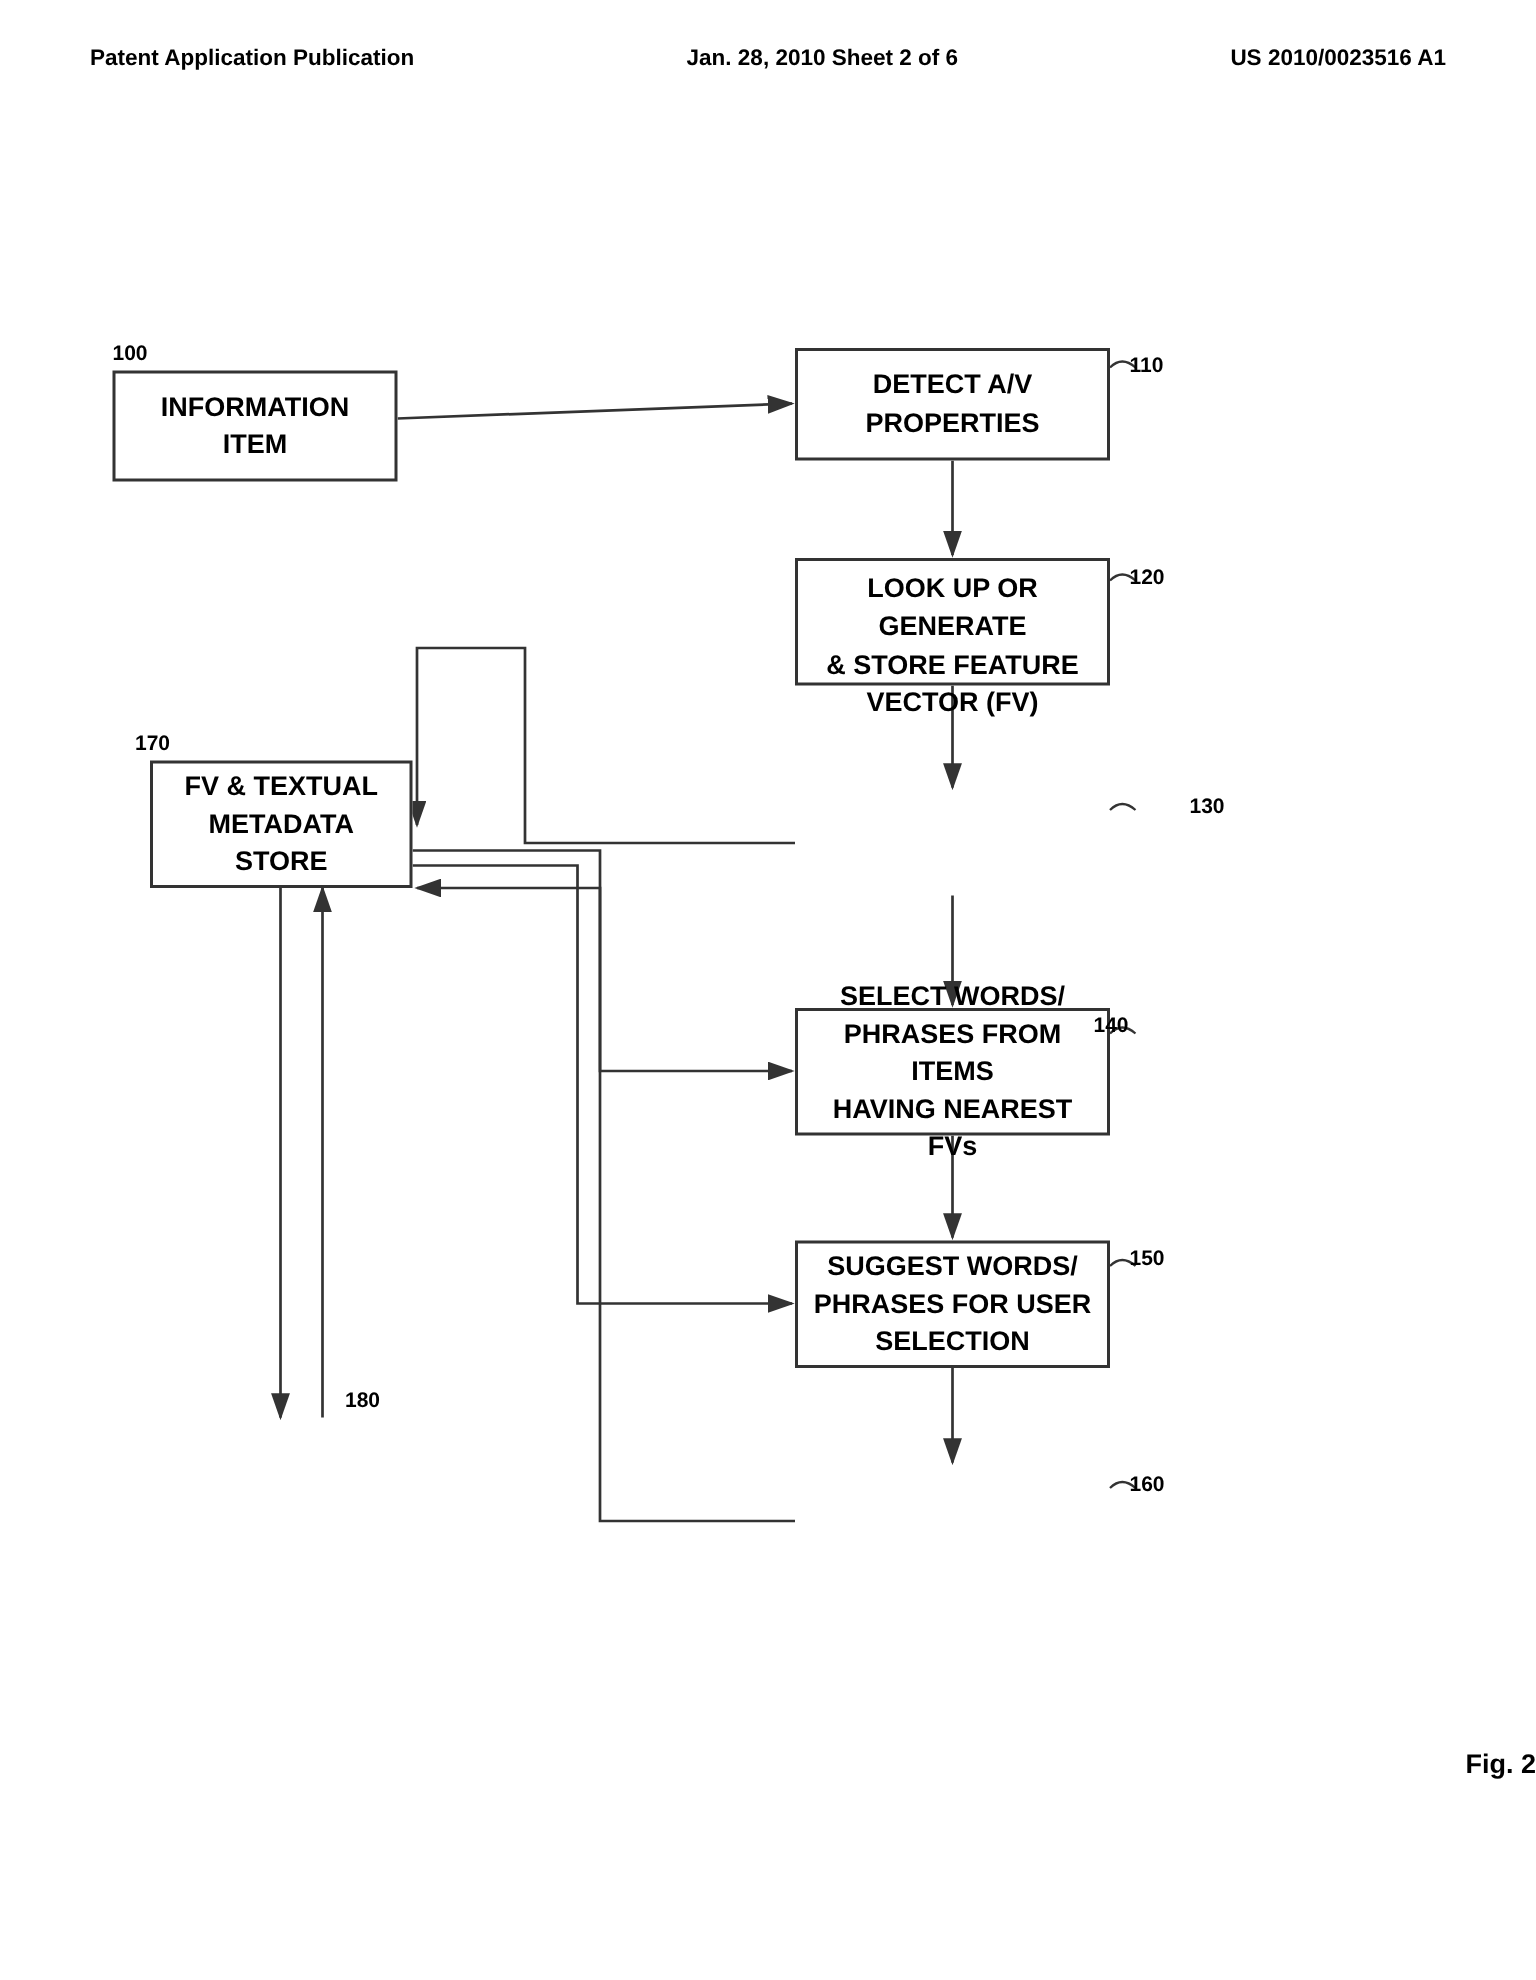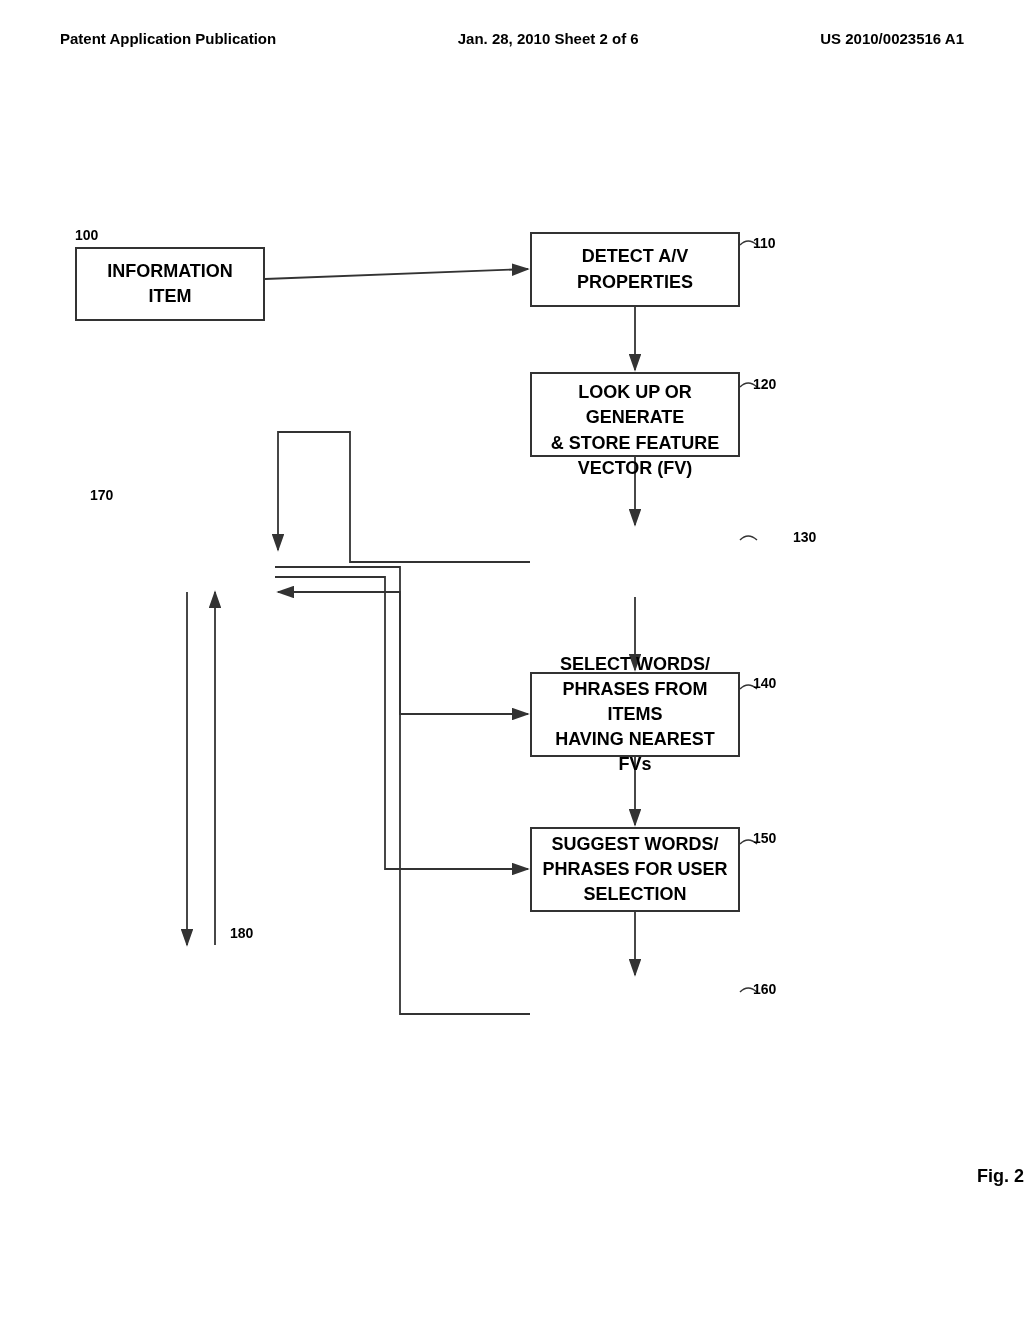--- a/index.html
+++ b/index.html
@@ -144,26 +144,30 @@
 HAVING NEAREST FVs</span>
   </div>
 
   <div class="box" style="left:530px; top:750px; width:210px; height:85px;">
     <span style="white-space:pre-line;">SUGGEST WORDS/
 PHRASES FOR USER
 SELECTION</span>
   </div>
 
 
+  <div class="box" style="left:100px; top:430px; width:175px; height:85px;">
+    <span style="white-space:pre-line;">FV &amp; TEXTUAL
+METADATA STORE</span>
+  </div>
 
 
   <span class="label" style="left:75px; top:150px;">100</span>
   <span class="label" style="left:753px; top:158px;">110</span>
   <span class="label" style="left:753px; top:299px;">120</span>
   <span class="label" style="left:753px; top:452px;margin-left:40px;">130</span>
-  <span class="label" style="left:753px; top:598px;">140</span>
+  <span class="label" style="left:729px; top:598px;">140</span>
   <span class="label" style="left:753px; top:753px;">150</span>
   <span class="label" style="left:753px; top:904px;">160</span>
   <span class="label" style="left:90px; top:410px;">170</span>
   <span class="label" style="left:230px; top:848px;">180</span>
 
   <div class="fig-label">Fig. 2</div>
 </div>
 
 </body></html>

